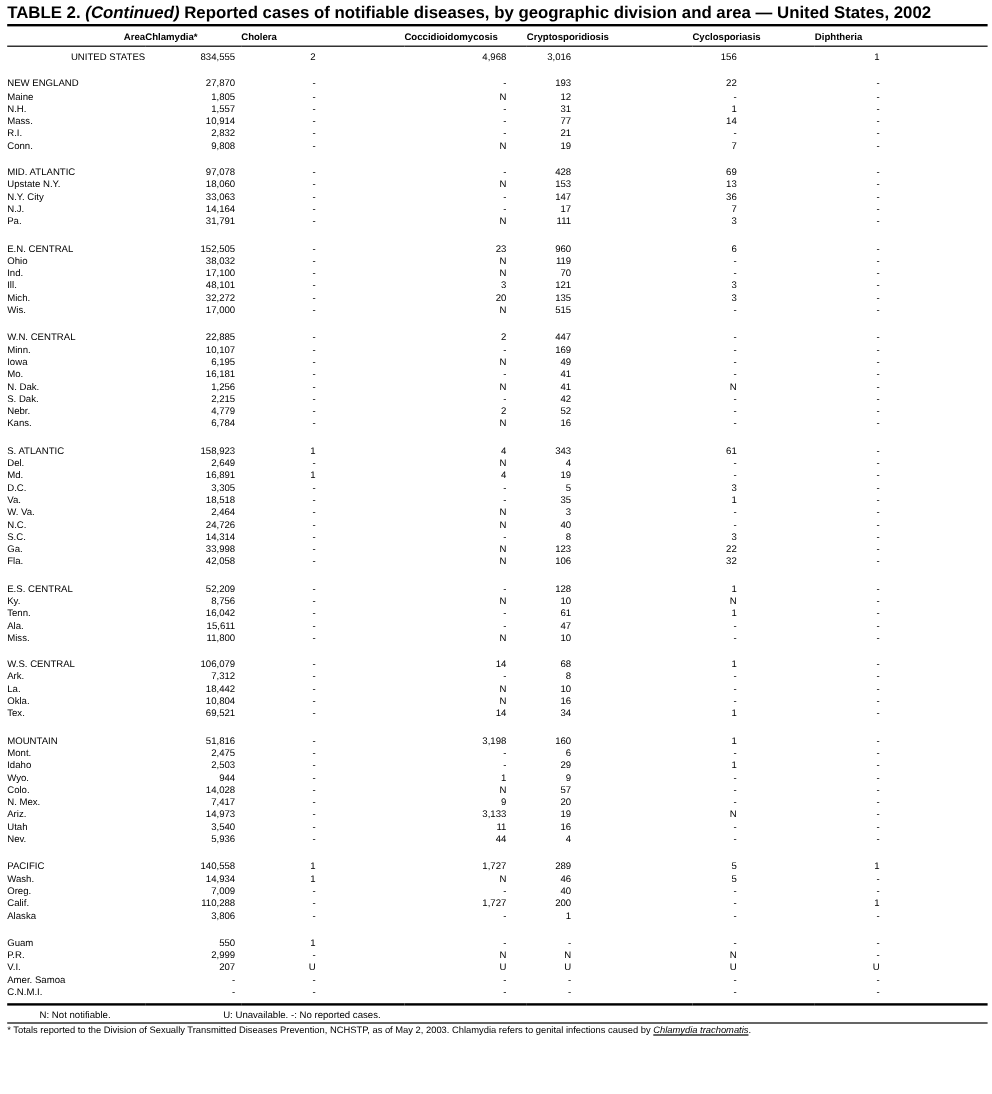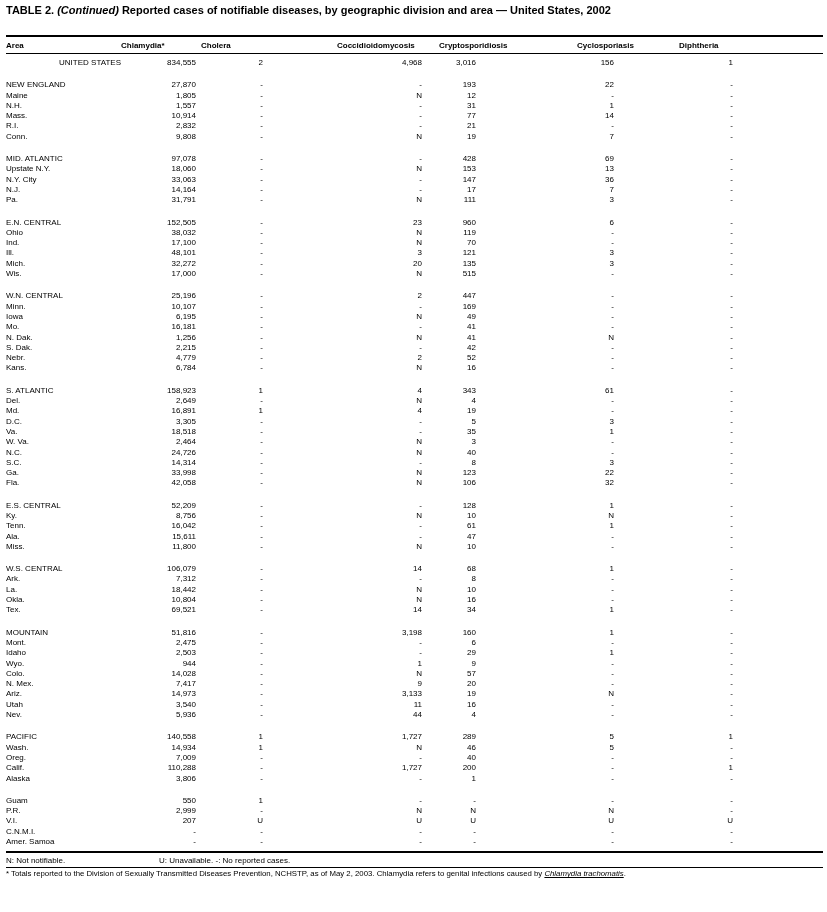--- a/index.html
+++ b/index.html
@@ -12,24 +12,24 @@
   body {
     width: 827px;
     height: 912px;
     overflow: hidden;
   }
   .page {
     padding: 4px 4px 0 6px;
     width: 817px;
   }
   .title {
-    font-size: 11px;
+    font-size: 14px;
     font-weight: bold;
     line-height: 13px;
-    padding-bottom: 18px;
+    padding-bottom: 3px;
     border-bottom: 2px solid #000;
     white-space: nowrap;
   }
   .title .continued { font-style: italic; }
 
   table.data-table {
     border-collapse: collapse;
     table-layout: fixed;
     width: 817px;
     font-size: 8px;
@@ -37,21 +37,21 @@
   }
   thead th {
     font-weight: bold;
     font-size: 8px;
     text-align: left;
     border-bottom: 1px solid #000;
     padding: 4px 0 3px 0;
     white-space: nowrap;
     overflow: visible;
   }
-  thead th.c0 { text-align: left; }
+  thead th.c0 { text-align: right; }
   tbody td {
     padding: 0;
     line-height: 10.3px;
     white-space: nowrap;
     overflow: visible;
   }
   tbody td.c0 { text-align: left; }
   tbody td.c1, tbody td.c2, tbody td.c3,
   tbody td.c4, tbody td.c5, tbody td.c6 { text-align: right; }
   tbody td.c1 { padding-right: 5px; }
@@ -64,21 +64,21 @@
   tbody tr:last-child td { padding-bottom: 4px; }
   tbody tr.group-start td { padding-top: 12px; }
 
   .footer { padding-top: 2px; }
   .legend {
     font-size: 8px;
     line-height: 11px;
     padding-bottom: 1px;
   }
   .legend .legend-item { display: inline-block; }
-  .legend .legend-item:nth-child(1) { width: 100px; }
+  .legend .legend-item:nth-child(1) { width: 100px; margin-left: 27px; }
   .legend .legend-item:nth-child(2) { width: 105px; text-align: right; }
   .legend-rule {
     border: none;
     border-top: 1px solid #000;
     margin: 0 0 1px 0;
   }
   .footnote {
     font-size: 7.8px;
     line-height: 10px;
     white-space: nowrap;
@@ -273,21 +273,21 @@
           <td class="c0">Wis.</td>
           <td class="c1">17,000</td>
           <td class="c2">-</td>
           <td class="c3">N</td>
           <td class="c4">515</td>
           <td class="c5">-</td>
           <td class="c6">-</td>
         </tr>
         <tr class="group-start">
           <td class="c0">W.N. CENTRAL</td>
-          <td class="c1">25,196</td>
+          <td class="c1">22,885</td>
           <td class="c2">-</td>
           <td class="c3">2</td>
           <td class="c4">447</td>
           <td class="c5">-</td>
           <td class="c6">-</td>
         </tr>
         <tr>
           <td class="c0">Minn.</td>
           <td class="c1">10,107</td>
           <td class="c2">-</td>
@@ -677,30 +677,30 @@
         <tr>
           <td class="c0">V.I.</td>
           <td class="c1">207</td>
           <td class="c2">U</td>
           <td class="c3">U</td>
           <td class="c4">U</td>
           <td class="c5">U</td>
           <td class="c6">U</td>
         </tr>
         <tr>
+          <td class="c0">Amer. Samoa</td>
+          <td class="c1">-</td>
+          <td class="c2">-</td>
+          <td class="c3">-</td>
+          <td class="c4">-</td>
+          <td class="c5">-</td>
+          <td class="c6">-</td>
+        </tr>
+        <tr>
           <td class="c0">C.N.M.I.</td>
-          <td class="c1">-</td>
-          <td class="c2">-</td>
-          <td class="c3">-</td>
-          <td class="c4">-</td>
-          <td class="c5">-</td>
-          <td class="c6">-</td>
-        </tr>
-        <tr>
-          <td class="c0">Amer. Samoa</td>
           <td class="c1">-</td>
           <td class="c2">-</td>
           <td class="c3">-</td>
           <td class="c4">-</td>
           <td class="c5">-</td>
           <td class="c6">-</td>
         </tr>
       </tbody>
   </table>
 

